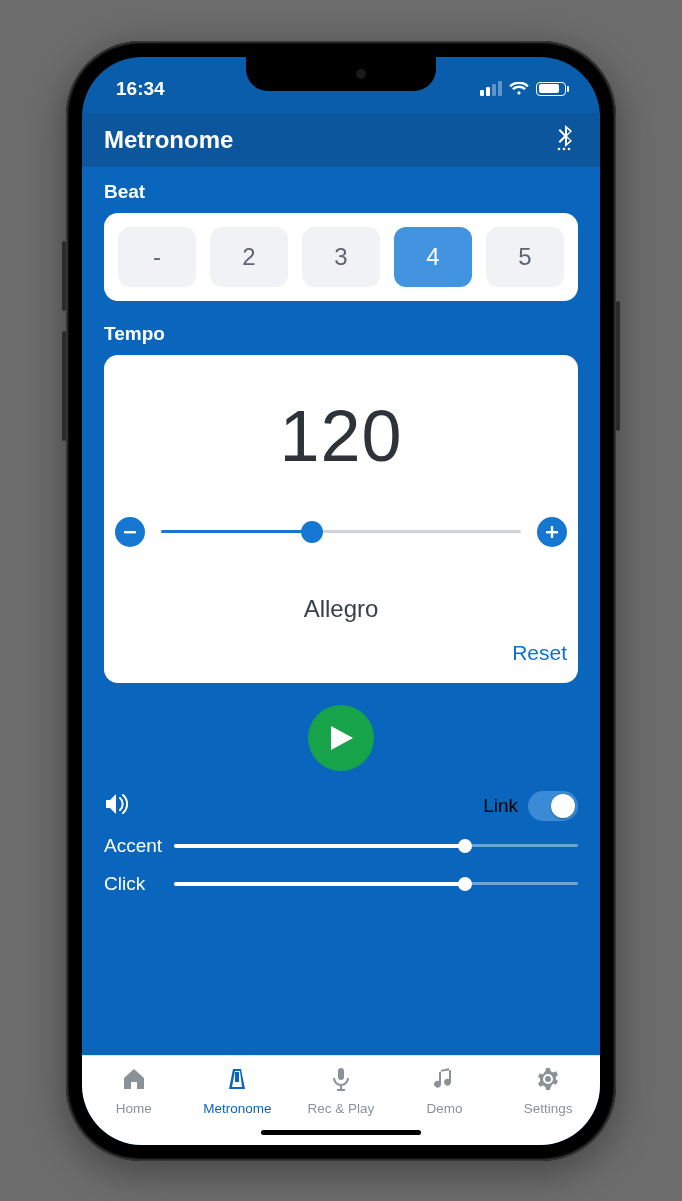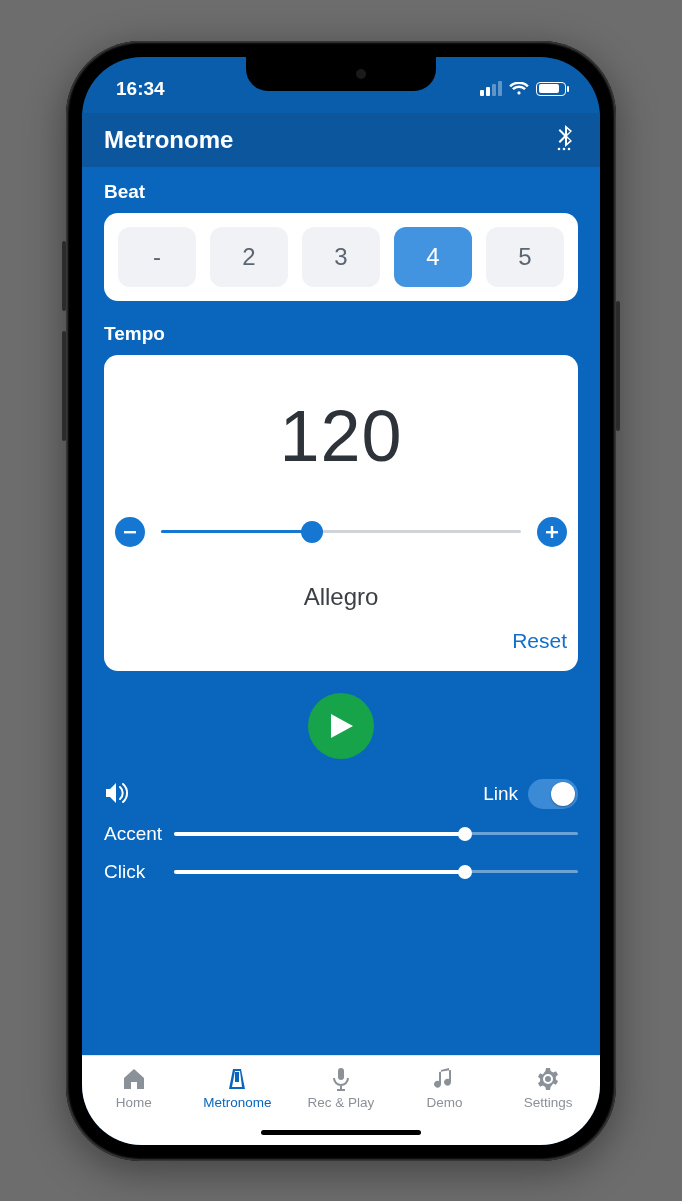--- a/index.html
+++ b/index.html
@@ -127,32 +127,32 @@
   .tempo-val { font-size:72px; font-weight:400; color:#2d3339; letter-spacing:1px; }
   .slider-row { width:100%; display:flex; align-items:center; gap:16px; margin-top:40px; }
   .circ-btn {
     width:30px; height:30px; border-radius:50%; background:#1677d2; border:none;
     color:#fff; font-size:20px; font-weight:700; display:flex;align-items:center;justify-content:center;
     flex-shrink:0;
   }
   .tempo-track { flex:1; height:3px; background:#d0d4d9; position:relative; border-radius:2px; }
   .tempo-fill { position:absolute; left:0; top:0; bottom:0; width:42%; background:#1677d2; border-radius:2px; }
   .tempo-thumb { position:absolute; left:42%; top:50%; transform:translate(-50%,-50%); width:22px; height:22px; border-radius:50%; background:#1677d2; }
-  .tempo-name { margin-top:36px; font-size:24px; color:#3a4046; }
+  .tempo-name { margin-top:48px; font-size:24px; color:#3a4046; }
   .reset { align-self:flex-end; margin-top:18px; color:#1170c9; font-size:21px; background:none;border:none; }
 
   
   .play-row { display:flex; justify-content:center; margin-bottom:20px; }
   .play-btn {
     width:66px; height:66px; border-radius:50%; background:#17a34a; border:none;
     display:flex;align-items:center;justify-content:center;
   }
 
   
-  .vol-head { display:flex; align-items:flex-end; justify-content:space-between; color:#ffffff; margin-bottom:14px;}
+  .vol-head { display:flex; align-items:center; justify-content:space-between; color:#000000; margin-bottom:14px;}
   .link-wrap { display:flex; align-items:center; gap:10px; font-size:19px;}
   .toggle {
     width:50px; height:30px; background:#3b8ad6; border-radius:15px; position:relative;
   }
   .toggle i {
     position:absolute; right:3px; top:3px; width:24px; height:24px; background:#fff; border-radius:50%;
     box-shadow:0 1px 2px rgba(0,0,0,.3);
   }
   .vol-row { display:flex; align-items:center; color:#fff; font-size:19px; margin-bottom:16px;}
   .vol-label { width:70px; }
@@ -164,21 +164,21 @@
 
   
   .tabbar {
     height: 90px;
     background:#fff;
     border-top:1px solid #e2e5e9;
     display:flex;
     padding-top:10px;
   }
   .tab {
-    flex:1; display:flex; flex-direction:column; align-items:center; 
+    flex:1; display:flex; flex-direction:column; align-items:center; gap:6px;
     color:#8b9199; font-size:13.5px;
   }
   .tab.active { color:#0a66bd; }
   .tab svg { width:26px; height:26px; }
   .home-ind {
     position:absolute; bottom:10px; left:50%; transform:translateX(-50%);
     width:160px; height:5px; background:#000; border-radius:3px;
   }
 </style>
 </head>

